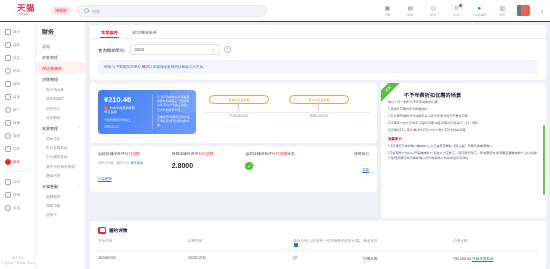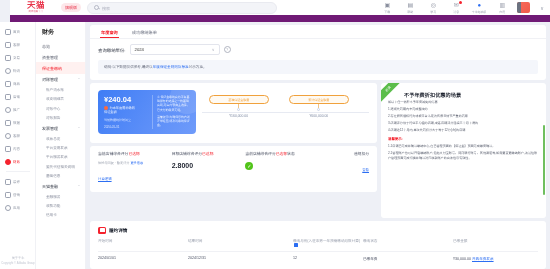--- a/index.html
+++ b/index.html
@@ -9,22 +9,21 @@
     font-family: "Liberation Sans", "DejaVu Sans", sans-serif;
     background: #f0f2f7;
     color: #333;
   }
   .app { width: 550px; height: 269px; display: flex; flex-direction: column; background:#eef0f6; }
 
   
   .topbar {
     height: 22px; min-height:22px; background: #ffffff;
     display: flex; align-items: center; padding: 0 6px;
-    border-bottom: 7px solid #701a75;
-    margin-left: 10px;
+    border-bottom: 1px solid #701a75;
   }
   .logo { display:flex; flex-direction:column; align-items:center; width:40px; }
   .logo-main { font-size: 8.5px; font-weight: 700; color: #e8344a; letter-spacing: .5px; line-height:9px; }
   .logo-sub { font-size: 2.6px; color: #e8718a; line-height:4px; transform: scale(.92); }
   .topbadge {
     margin-left: 5px; background:#fde7ea; color:#e8344a;
     font-size:4px; border-radius:6px; padding:2px 4px; line-height:5px; white-space:nowrap;
   }
   .searchbox {
     margin-left: 6px; width: 190px; height: 12px; background:#f3f4f8;
@@ -333,21 +332,21 @@
         </div>
       </div>
 
       <div class="content-split">
 
         <div class="left-col">
 
           <div class="panel progress-card">
             <div class="bluecard">
               <div class="bc-left">
-                <div class="bc-amt">¥240.04</div>
+                <div class="bc-amt">¥210.46</div>
                 <div class="bc-tag">
                   <span class="bi"></span>
                   <span class="bc-tagtext">为本年度需补缴的</span>
                 </div>
                 <div class="bc-tagtext">保证金额</div>
                 <div class="bc-date">当前数据统计时间至</div>
                 <div class="bc-date">2024-01-31</div>
               </div>
               <div class="bc-right">
                 <div class="bc-note">① 保证金缴纳实为平台基础服务的选择之一的基础实现,可由商家自主选择,已支付的缴费无退。</div>

